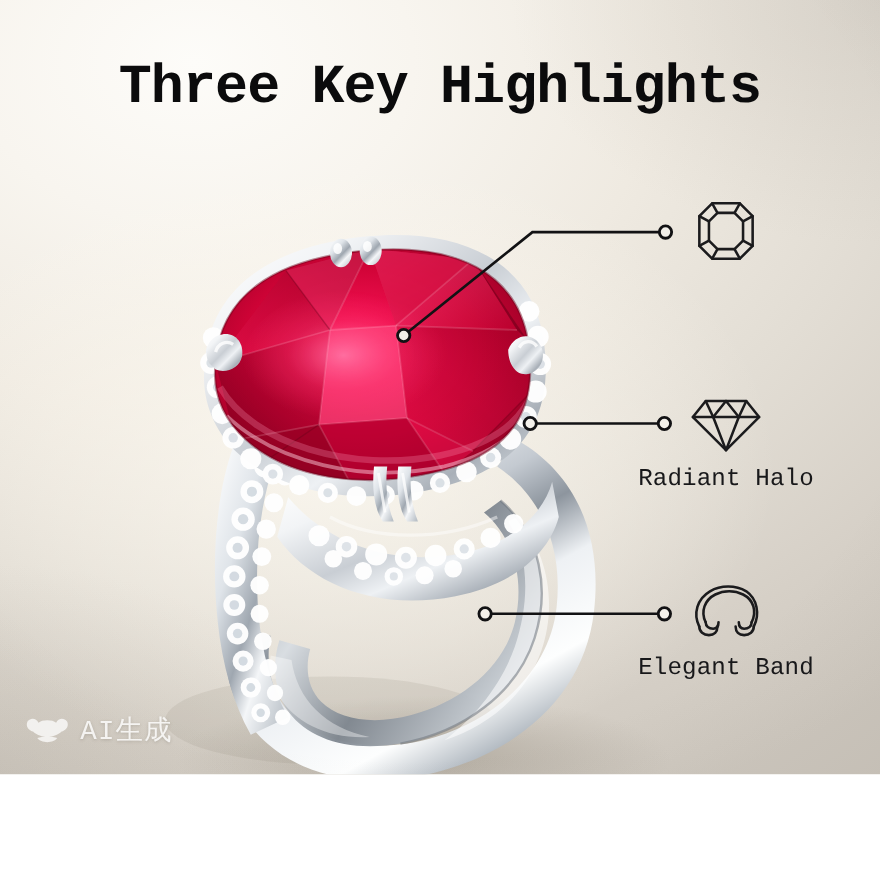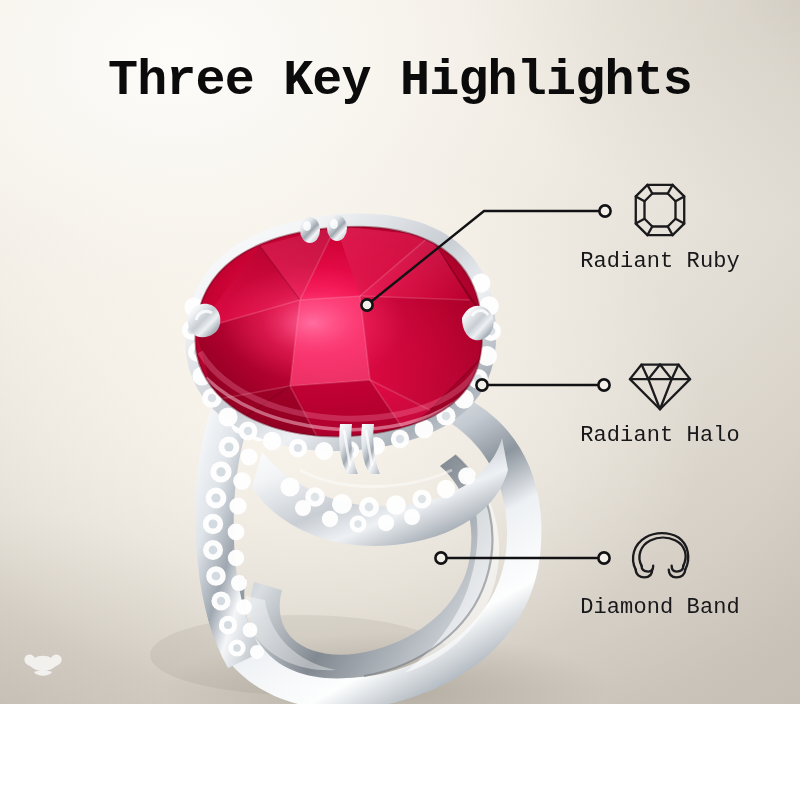--- a/index.html
+++ b/index.html
@@ -469,21 +469,20 @@
           <line x1="45" y1="6" x2="40" y2="15"></line>
           <line x1="57" y1="18" x2="48" y2="23"></line>
           <line x1="57" y1="46" x2="48" y2="41"></line>
           <line x1="45" y1="58" x2="40" y2="49"></line>
           <line x1="19" y1="58" x2="24" y2="49"></line>
           <line x1="7" y1="46" x2="16" y2="41"></line>
           <line x1="7" y1="18" x2="16" y2="23"></line>
         </g>
       </svg>
     </div>
-    <div class="label">Radiant Ruby</div>
   </div>
 
   <div class="callout" id="callout-1">
     <div class="icon">
       <svg width="66" height="58" viewBox="0 0 68 58">
         <g fill="none" stroke="#1b1b1d" stroke-width="2.4" stroke-linejoin="round" stroke-linecap="round">
           <polygon points="15,9 53,9 65,24 34,55 3,24"></polygon>
           <line x1="3" y1="24" x2="65" y2="24"></line>
           <line x1="15" y1="9" x2="22" y2="24"></line>
           <line x1="53" y1="9" x2="46" y2="24"></line>
@@ -505,25 +504,26 @@
                    C64 16 67 30 61 42"></path>
           <path d="M10 42 C10 47 14 50 19 50 C24 50 27 47 27 42"></path>
           <path d="M61 42 C61 47 57 50 52 50 C47 50 44 47 44 42"></path>
           <path d="M16 38 C11 28 15 17 25 12 C33 8 43 8 51 12
                    C61 17 64 28 59 38"></path>
           <path d="M16 38 C16 42 19 44 23 44 C26 44 28 42 28 38"></path>
           <path d="M59 38 C59 42 56 44 52 44 C49 44 47 42 47 38"></path>
         </g>
       </svg>
     </div>
-    <div class="label">Diamond Band</div>
+    <div class="label">Elegant Band</div>
   </div>
 
   <div class="watermark">
     <svg width="42" height="30" viewBox="0 0 42 30">
       <path d="M3 7 C6 3 11 4 13 8 C16 5 26 5 29 8 C31 4 36 3 39 7
                C41 11 38 15 34 16 C31 19 25 21 21 21 C17 21 11 19 8 16
                C4 15 1 11 3 7 Z" fill="#ffffff" opacity="0.95"></path>
       <path d="M12 22 C16 20 26 20 30 22 C27 27 15 27 12 22 Z" fill="#ffffff" opacity="0.95"></path>
     </svg>
+    <span class="wm-text">AI生成</span>
   </div>
 
 </div>
 
 </body></html>

